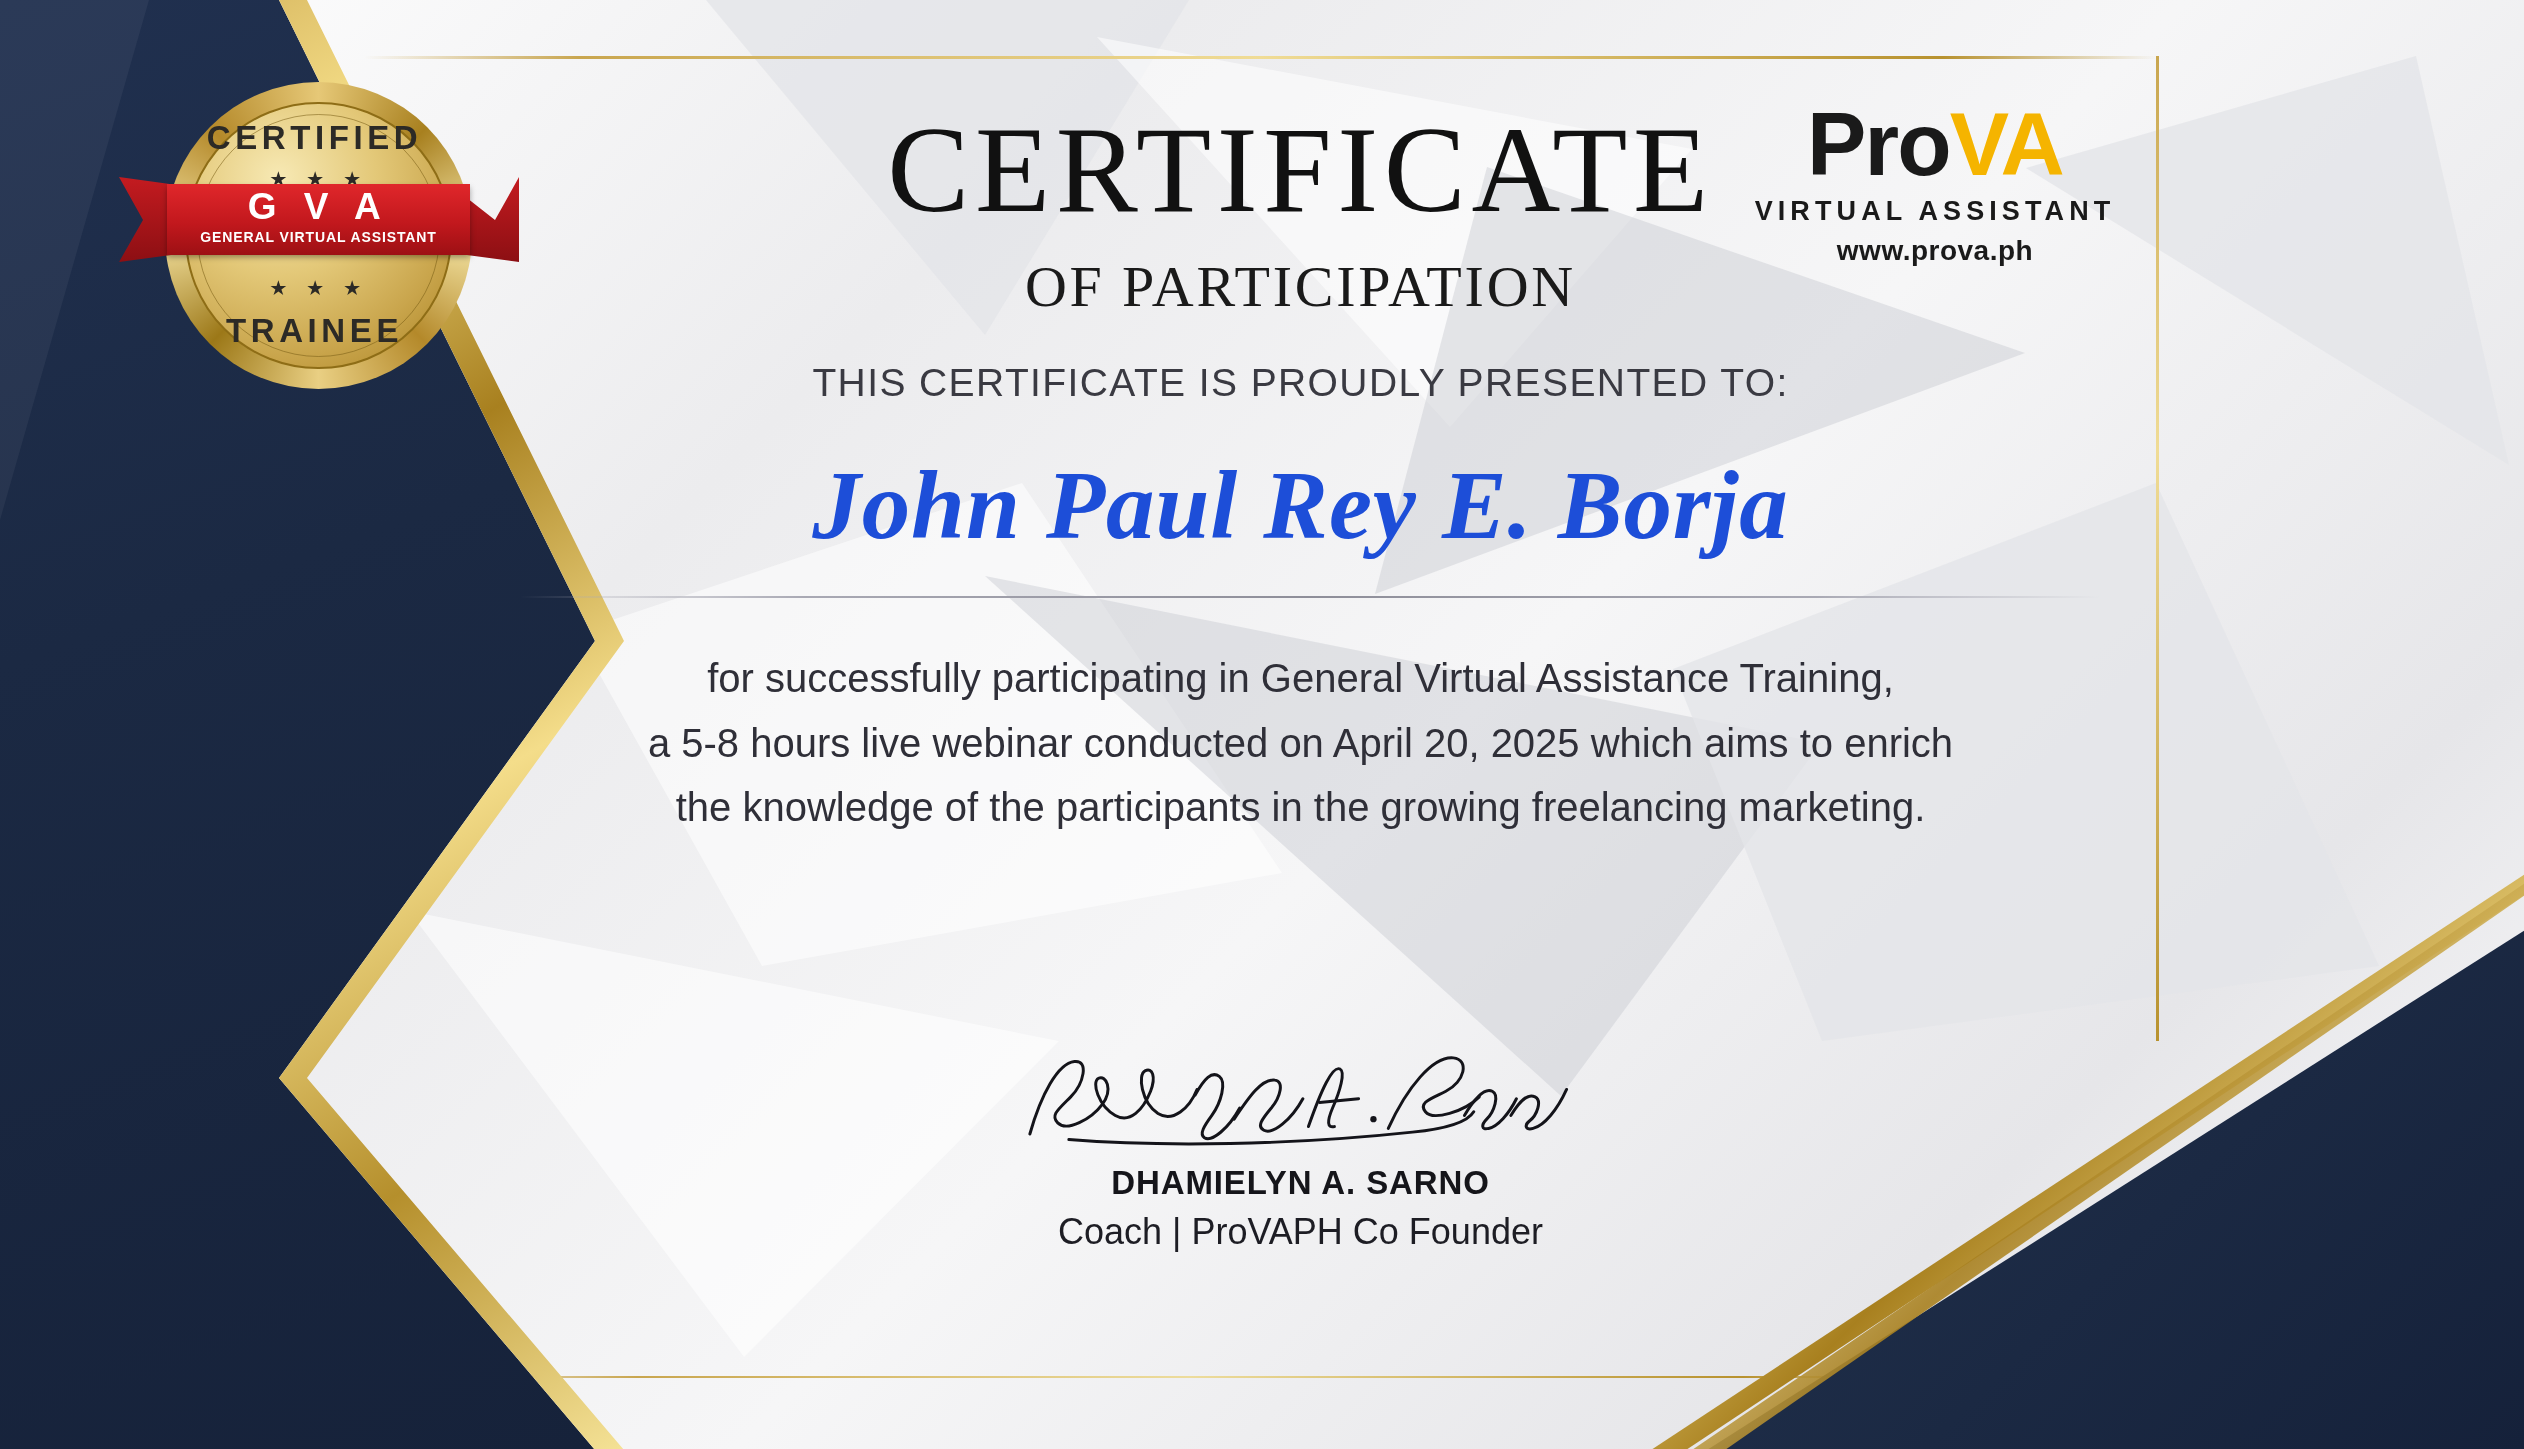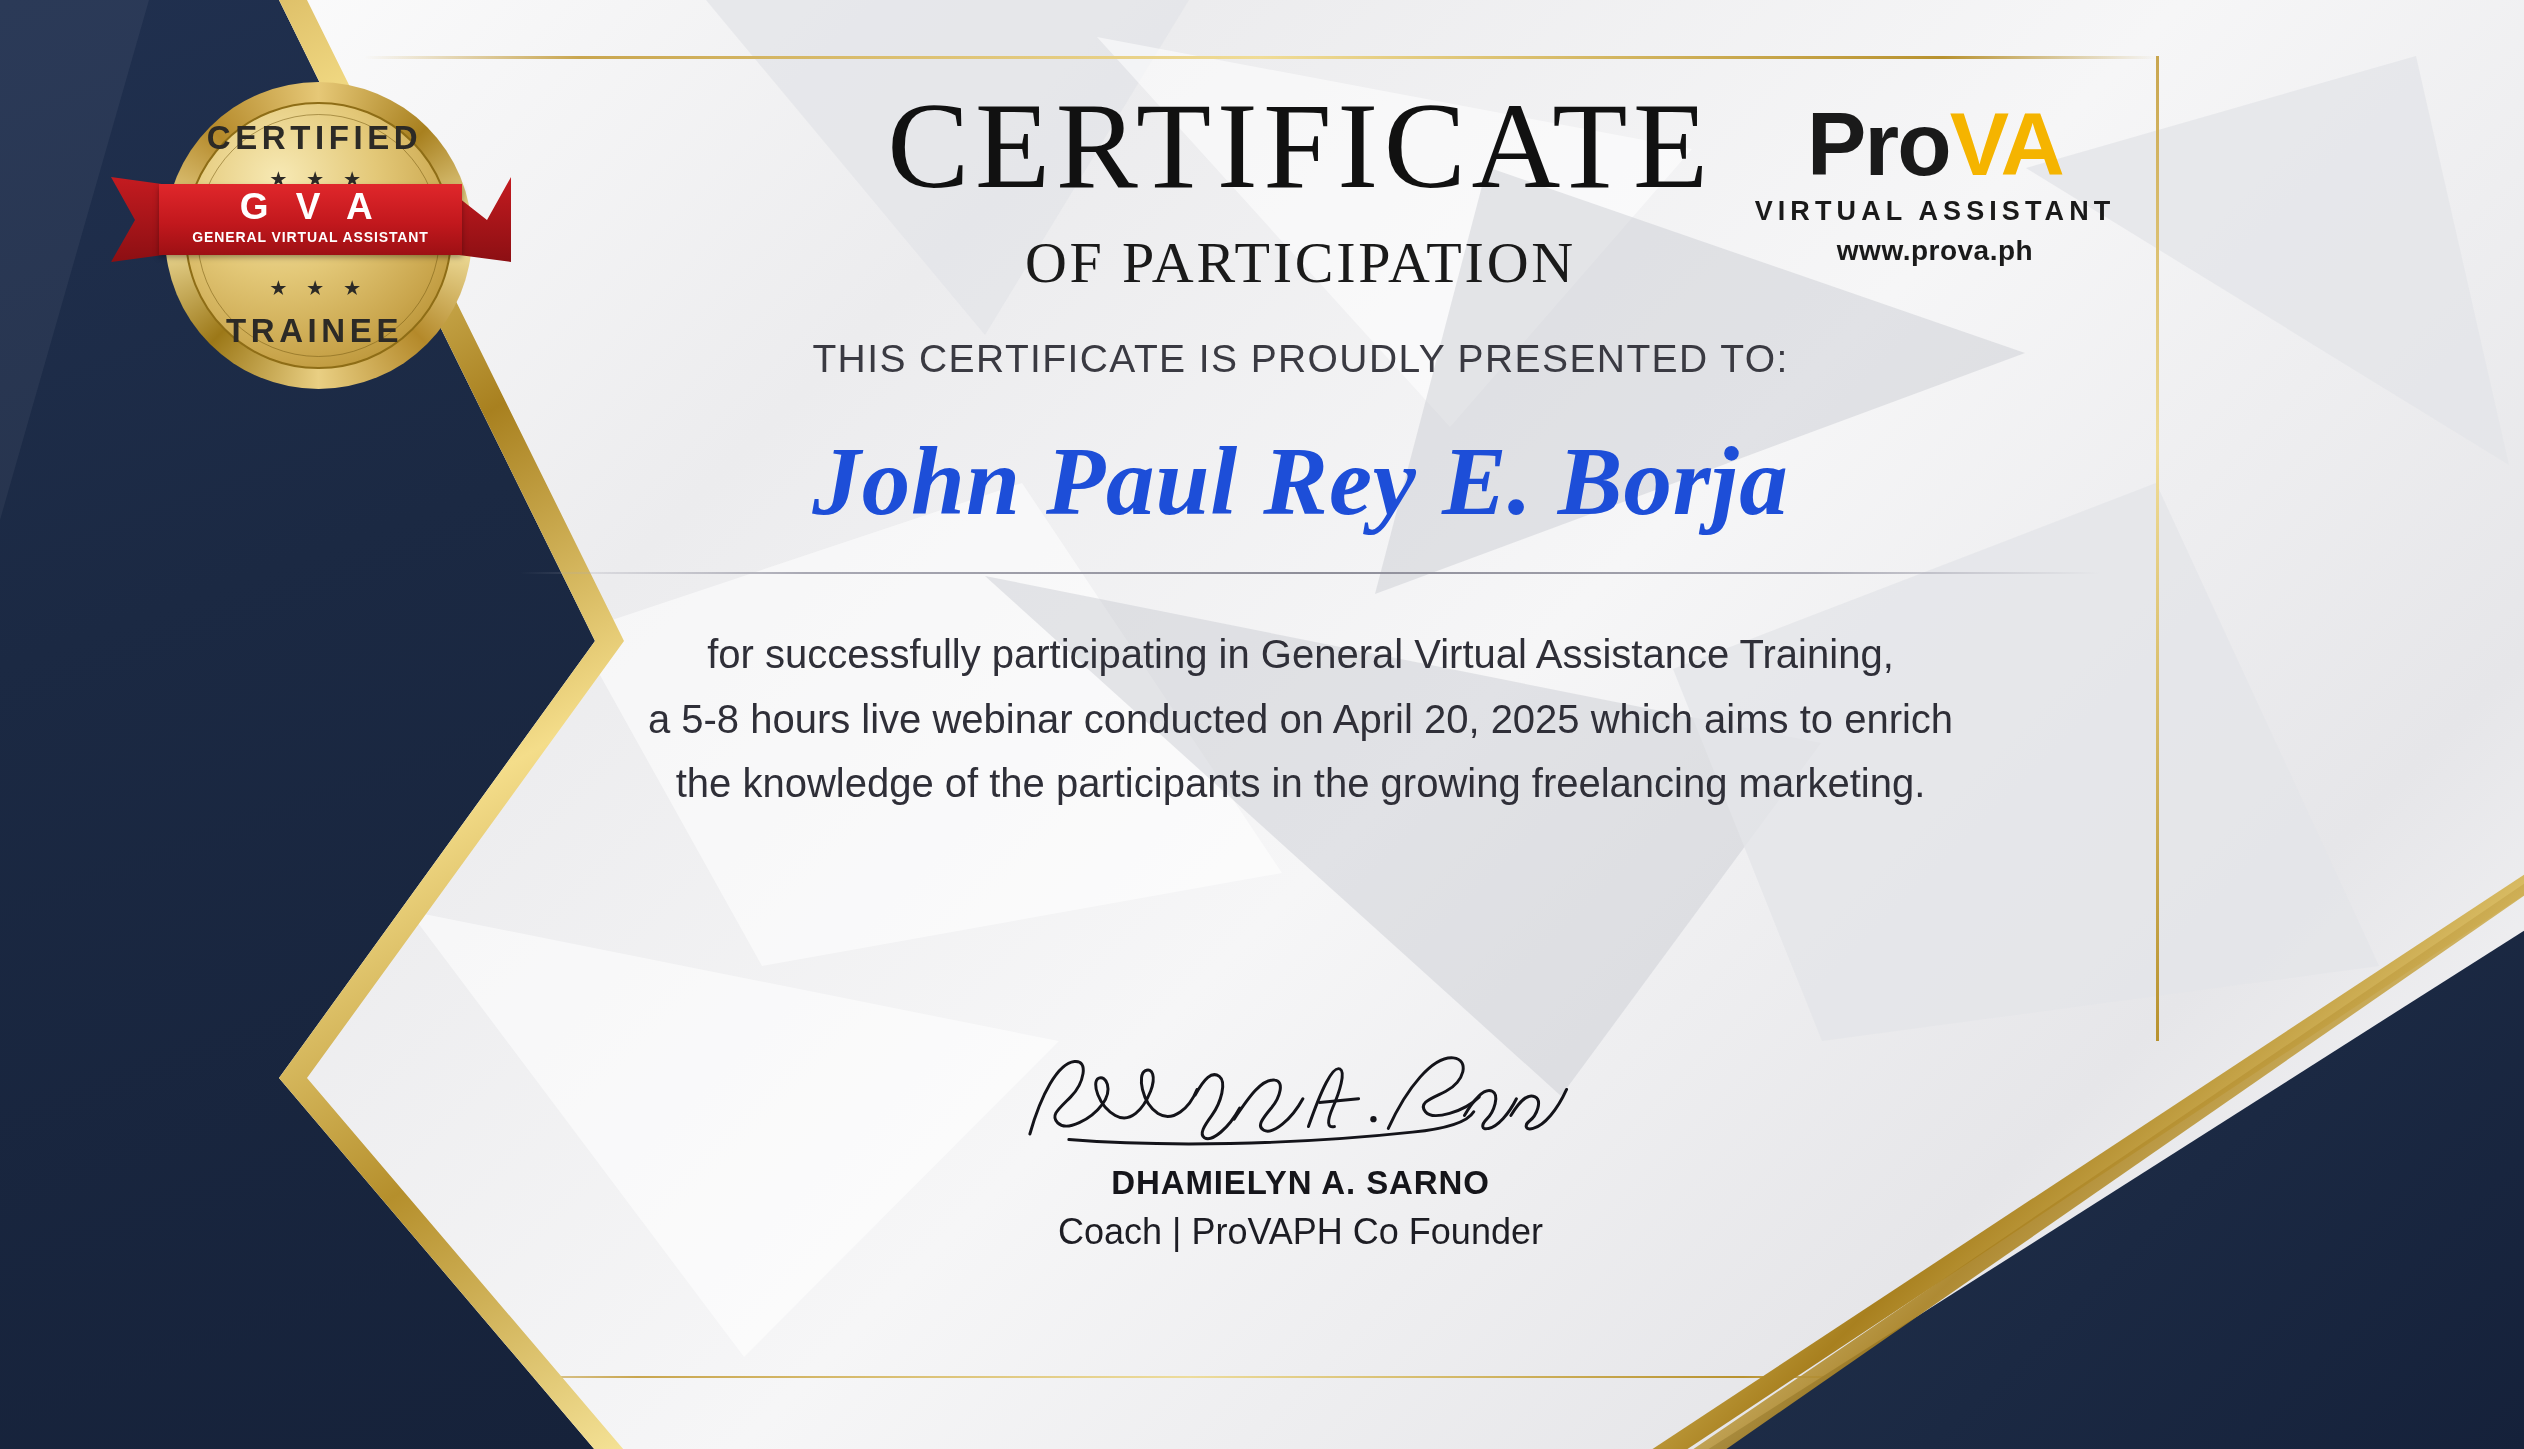--- a/index.html
+++ b/index.html
@@ -169,21 +169,21 @@
     text-align: center;
     color: #2c2a26;
     font-size: 20.4px;
     letter-spacing: 6.5px;
   }
   .badge-stars.top { top: 85px; }
   .badge-stars.bottom { bottom: 89px; }
 
   .ribbon {
     position: absolute;
-    left: 111px; top: 177px;
+    left: 119px; top: 177px;
     width: 400px; height: 85px;
   }
   .ribbon-body {
     position: absolute;
     left: 48px; top: 7.4px;
     width: 303px; height: 71px;
     background: linear-gradient(180deg,#e0272b 0%, #c2181d 55%, #9d1014 100%);
     box-shadow: 0 2.8px 5.6px rgba(0,0,0,0.35);
   }
   .ribbon-tail {
@@ -248,21 +248,21 @@
 
   
   .content {
     position: absolute;
     left: 520px;
     top: 0;
     width: 1561px;
     text-align: center;
   }
   .title {
-    margin-top: 84px;
+    margin-top: 108px;
     font-family: "Liberation Serif", serif;
     font-size: 123px;
     letter-spacing: 5.6px;
     color: #111111;
     line-height: 1;
   }
   .subtitle {
     margin-top: 22px;
     font-family: "Liberation Serif", serif;
     font-size: 58px;

